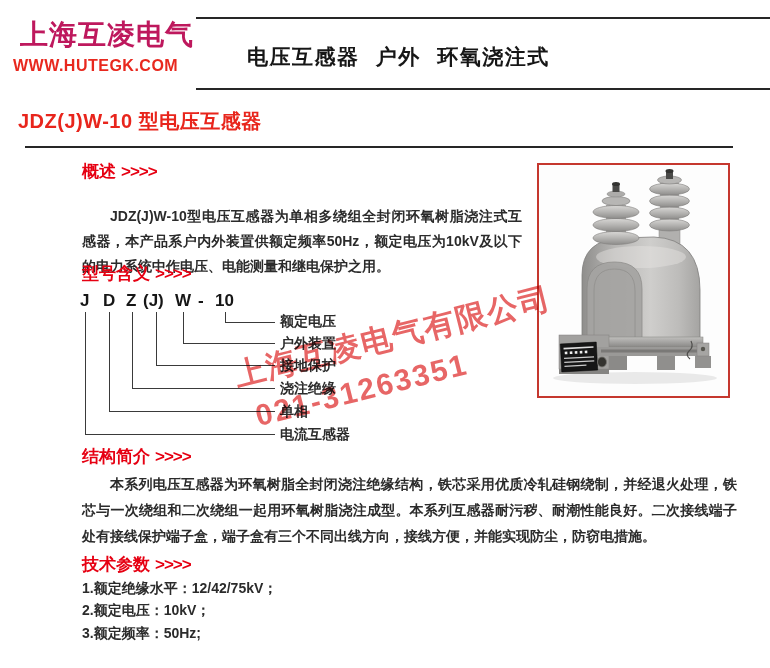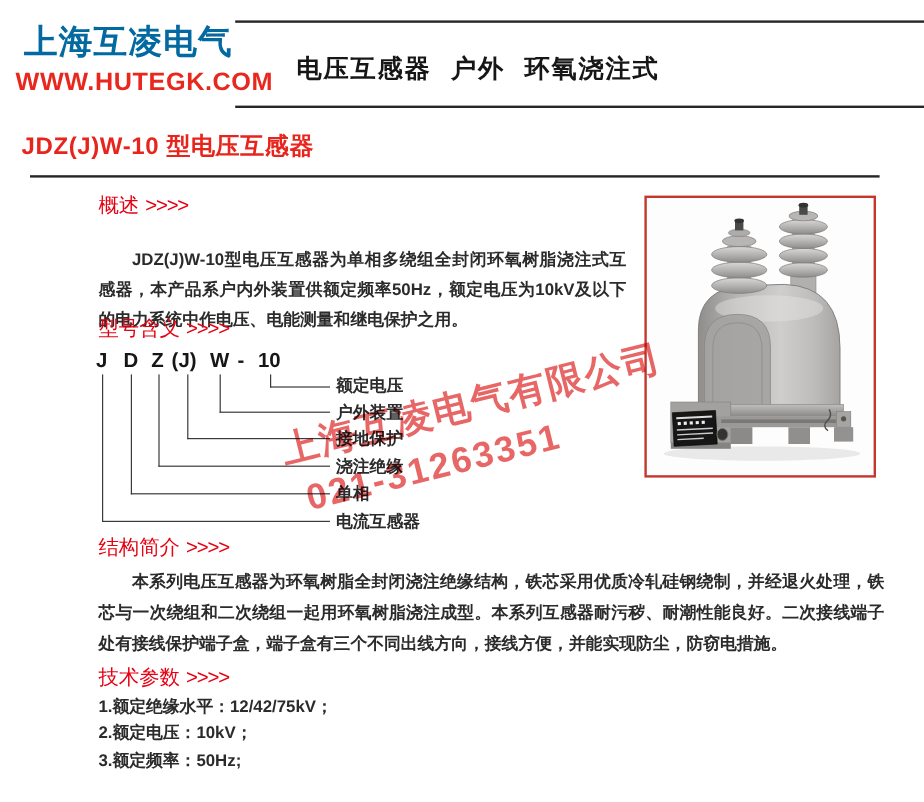--- a/index.html
+++ b/index.html
@@ -3,42 +3,42 @@
 <meta charset="utf-8">
 <style>
   html,body{margin:0;padding:0;background:#ffffff;}
   .page{
     position:relative;width:770px;height:668px;background:#ffffff;overflow:hidden;
     font-family:"Liberation Sans","DejaVu Sans",sans-serif;color:#2a2a2a;
   }
   
   .logo-brand{
     position:absolute;left:20px;top:16px;font-size:28px;font-weight:bold;
-    color:#0369a1;letter-spacing:1px;white-space:nowrap;
+    color:#be185d;letter-spacing:1px;white-space:nowrap;
   }
   .logo-site{
-    position:absolute;left:13px;top:57px;font-size:21px;font-weight:bold;
+    position:absolute;left:13px;top:57px;font-size:16px;font-weight:bold;
     color:#e8281e;letter-spacing:.5px;white-space:nowrap;
   }
   .header-box{
     position:absolute;left:196px;top:17px;width:574px;height:69px;
     border-top:2px solid #262626;border-bottom:2px solid #262626;
   }
   .header-title{
     position:absolute;left:7px;top:24px;font-size:21px;font-weight:bold;color:#161616;
     letter-spacing:1.5px;word-spacing:9px;white-space:nowrap;margin-left:44px;
   }
   .page-title{
     position:absolute;left:18px;top:108px;font-size:20px;font-weight:bold;
     color:#e8251c;letter-spacing:.5px;white-space:nowrap;
   }
   .rule{position:absolute;left:25px;top:146px;width:708px;border-top:2.5px solid #262626;}
   
   .sec-heading{
-    position:absolute;left:82px;font-size:17px;font-weight:normal;color:#e60012;
+    position:absolute;left:82px;font-size:17px;font-weight:bold;color:#e60012;
     white-space:nowrap;z-index:10;
   }
   .sec-heading .arrows{margin-left:5px;letter-spacing:-1px;}
   
   .para{
     position:absolute;left:82px;font-size:14px;font-weight:bold;color:#2b2b2b;
     text-align:justify;text-indent:2em;z-index:10;
   }
   .overview-body{top:204px;width:440px;line-height:25px;}
   .structure-body{top:471px;width:655px;line-height:26px;}

